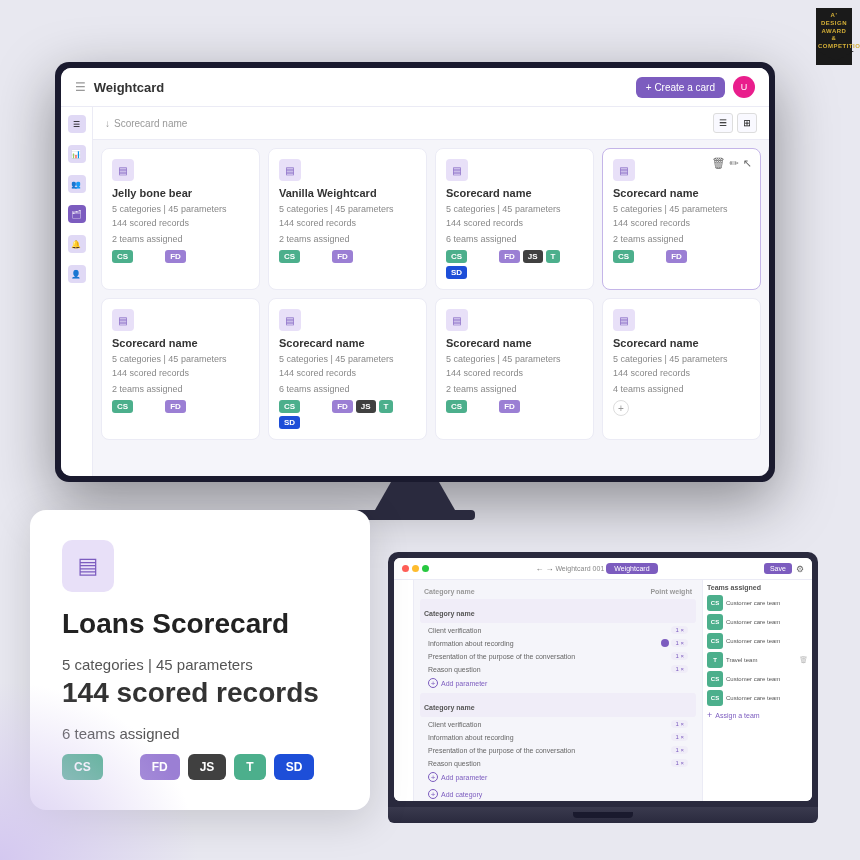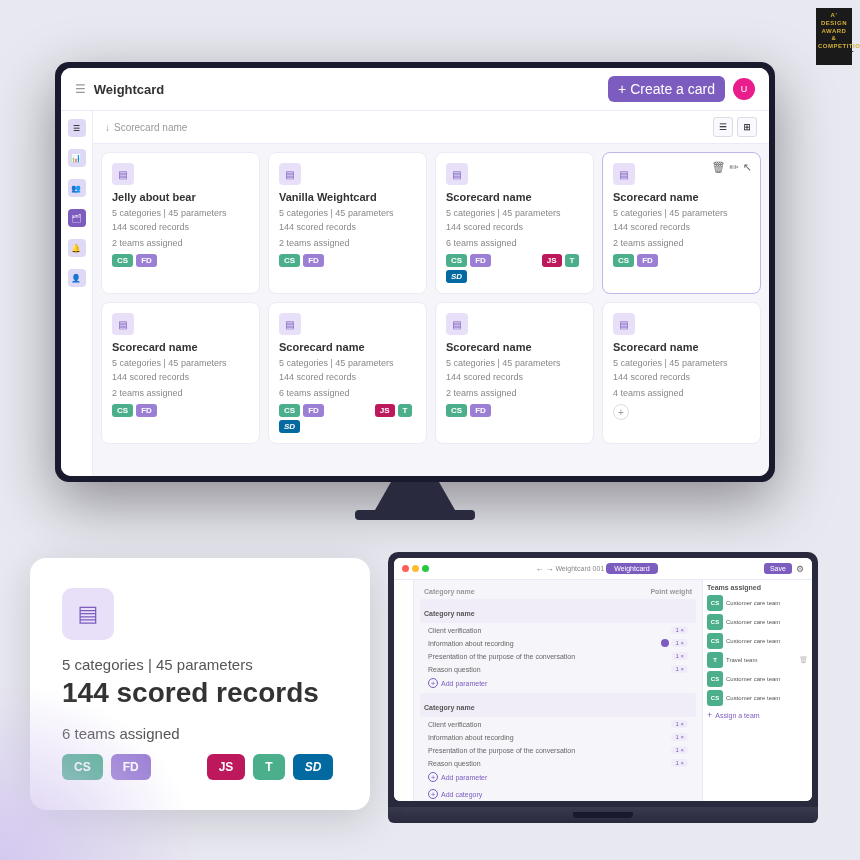--- a/index.html
+++ b/index.html
@@ -82,21 +82,21 @@
       display: flex;
       align-items: center;
       gap: 8px;
     }
     .create-btn {
       background: #7c5cbf;
       color: #fff;
       border: none;
       border-radius: 6px;
       padding: 5px 10px;
-      font-size: 14px;
+      font-size: 10px;
       cursor: pointer;
       display: flex;
       align-items: center;
       gap: 4px;
     }
     .user-avatar-small {
       width: 22px;
       height: 22px;
       border-radius: 50%;
       background: #e91e8c;
@@ -228,24 +228,24 @@
       flex-wrap: wrap;
     }
     .tag {
       padding: 2px 5px;
       border-radius: 3px;
       font-size: 8px;
       font-weight: 700;
       color: #fff;
     }
     .tag-cs { background: #4caf8c; }
-    .tag-fd { background: #9b7fd4; }
-    .tag-js { background: #be185d; margin-left: 48px; }
+    .tag-fd { background: #9b7fd4; margin-left: 29px; }
+    .tag-js { background: #404040; }
     .tag-t  { background: #4caf8c; }
-    .tag-sd { background: #0369a1; font-style: italic; }
+    .tag-sd { background: #1d4ed8; }
 
     .card-hover-actions {
       position: absolute;
       top: 8px;
       right: 8px;
       display: flex;
       gap: 4px;
     }
     .action-icon {
       font-size: 11px;
@@ -630,21 +630,21 @@
           <div class="view-toggle">
             <div class="view-btn">☰</div>
             <div class="view-btn">⊞</div>
           </div>
         </div>
 
         <div class="cards-grid">
 
           <div class="scorecard-card">
             <div class="card-icon">▤</div>
-            <div class="card-title">Jelly about bear</div>
+            <div class="card-title">Jelly bone bear</div>
             <div class="card-meta">5 categories | 45 parameters<br>144 scored records</div>
             <div class="card-teams">2 teams assigned</div>
             <div class="card-tags">
               <span class="tag tag-cs">CS</span>
               <span class="tag tag-fd">FD</span>
             </div>
           </div>
 
           <div class="scorecard-card">
             <div class="card-icon">▤</div>
@@ -876,20 +876,21 @@
       </div>
     </div>
   </div>
   <div class="laptop-base">
     <div class="laptop-notch"></div>
   </div>
 </div>
 
 <div class="large-card">
   <div class="large-card-icon">▤</div>
+  <div class="large-card-title">Loans  Scorecard</div>
   <div class="large-card-meta">5 categories | 45 parameters</div>
   <div class="large-card-scored">144 scored records</div>
   <div class="large-card-teams">6 teams assigned</div>
   <div class="large-card-tags">
     <span class="large-tag tag-cs">CS</span>
     <span class="large-tag tag-fd">FD</span>
     <span class="large-tag tag-js">JS</span>
     <span class="large-tag tag-t">T</span>
     <span class="large-tag tag-sd">SD</span>
   </div>

